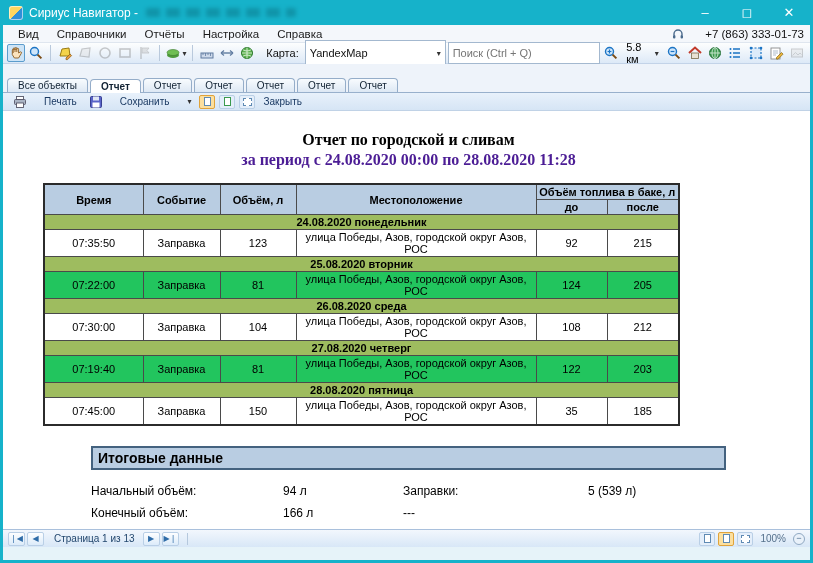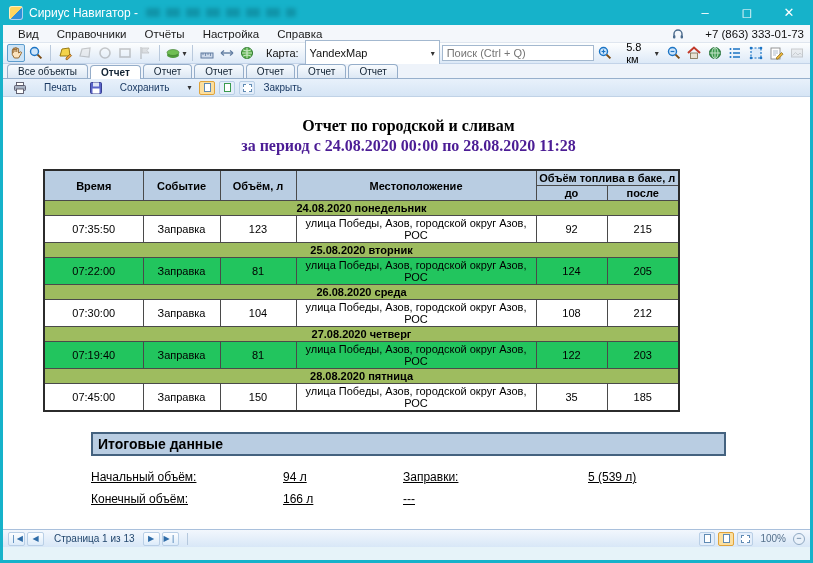--- a/index.html
+++ b/index.html
@@ -22,26 +22,26 @@
   
   .toolbar { height:21px; background:linear-gradient(#fdfefe,#dde9f7); border-bottom:1px solid #c3d3e8; display:flex; align-items:center; padding:0 4px; gap:2px; font-size:11px; flex:0 0 auto; }
   .tb-btn { width:20px; height:18px; display:flex; align-items:center; justify-content:center; border:1px solid transparent; border-radius:2px; }
   .tb-btn.active { border-color:#5c9ccc; background:#cde4f7; }
   .tb-btn.disabled { opacity:.38; filter:grayscale(1); }
   .tb-sep { width:1px; height:16px; background:#b9c9dc; margin:0 3px; }
   .caret { font-size:8px; color:#333; margin-left:1px; }
   .map-label { margin:0 4px 0 8px; color:#111; }
   .map-select { width:190px; height:16px; background:#fff; border:1px solid #a3b8cf; display:flex; align-items:center; padding:12px 4px; color:#111; }
   .map-select .caret { margin-left:auto; }
-  .search-box { width:205px; height:16px; border:1px solid #a3b8cf; background:#fff; font-size:11px; padding:0 4px; color:#8a8a8a; font-family:"Liberation Sans", sans-serif; }
-  .scale-box { display:flex; align-items:center; height:18px; padding:0 3px; border:1px solid transparent;margin-left:6px; }
+  .search-box { width:205px; height:22px; border:1px solid #a3b8cf; background:#fff; font-size:11px; padding:0 4px; color:#8a8a8a; font-family:"Liberation Sans", sans-serif; }
+  .scale-box { display:flex; align-items:center; height:18px; padding:0 3px; border:1px solid transparent; }
   .toolbar-right { margin-left:auto; display:flex; align-items:center; gap:2px; }
 
   
-  .tabbar { height:15px; background:#eef3fa; border-bottom:1px solid #98b0cc; display:flex; align-items:flex-end; padding-left:4px; flex:0 0 auto; }
+  .tabbar { height:29px; background:#eef3fa; border-bottom:1px solid #98b0cc; display:flex; align-items:flex-end; padding-left:4px; flex:0 0 auto; }
   .tab { font-size:10px; color:#123; background:linear-gradient(#f8fbfe,#dde8f4); border:1px solid #95adc9; border-bottom:none; border-radius:4px 4px 0 0; padding:1px 10px 1px 10px; margin-right:2px; }
   .tab.active { background:#fff; font-weight:bold; position:relative; top:1px; }
 
   
   .report-toolbar { height:18px; background:linear-gradient(#e8f1fb,#d6e5f5); border-bottom:1px solid #c0d2e6; display:flex; align-items:center; gap:4px; padding:0 6px; font-size:10px; color:#1b3a63; flex:0 0 auto; }
   .rt-btn { display:flex; align-items:center; gap:17px; padding:1px 4px; border-radius:2px; }
   .view-btn { width:16px; height:14px; border:1px solid #b9cfe6; border-radius:2px; display:flex; align-items:center; justify-content:center; background:#e4eefa; }
   .view-btn.orange { border-color:#e0a33a; background:#fcdf9e; }
   .page-glyph { width:7px; height:9px; background:#fff; border:1px solid #5f8ab3; }
   .page-glyph.green { border-color:#3a9a4e; }
@@ -56,21 +56,21 @@
 
   table.report { width:635px; margin-left:40px; border-collapse:collapse; table-layout:fixed; font-size:11px; color:#000; border:2px solid #2b2b2b; }
   table.report th, table.report td { border:1px solid #4a4a4a; text-align:center; padding:1px 2px; height:14px; }
   table.report thead th { background:#b9cde2; font-weight:bold; }
   td.day-banner { background:#9ebc5f; font-weight:bold; }
   tr.data-row td { background:#fff; }
   tr.data-row.alt td { background:#22c55e; }
 
   .summary-banner { width:635px; margin:20px 0 10px 88px; background:#b9cde2; border:2px solid #44627f; font-weight:bold; font-size:14px; color:#000; padding:2px 5px; }
   .summary { width:635px; margin-left:88px; display:flex; font-size:12px; color:#000; }
-  .sum-col { display:flex; flex-direction:column;text-decoration:underline; }
+  .sum-col { display:flex; flex-direction:column; }
   .sum-col.left { width:312px; }
   .sum-col.right { width:323px; }
   .sum-row { display:flex; height:22px; align-items:center; }
   .sum-col.left .sum-label { width:192px; }
   .sum-col.right .sum-label { width:185px; }
 
   
   .statusbar { height:18px; background:linear-gradient(#f2f7fd,#d8e7f7); border-top:1px solid #a9c0dc; display:flex; align-items:center; font-size:10px; color:#23476e; padding:0 5px; flex:0 0 auto; }
   .nav-btn { width:17px; height:14px; display:flex; align-items:center; justify-content:center; border:1px solid #b9cfe6; border-radius:2px; background:linear-gradient(#fdfeff,#dcebfa); color:#2f6ca8; font-size:8px; margin-right:2px; }
   .page-indicator { padding:0 8px; }

